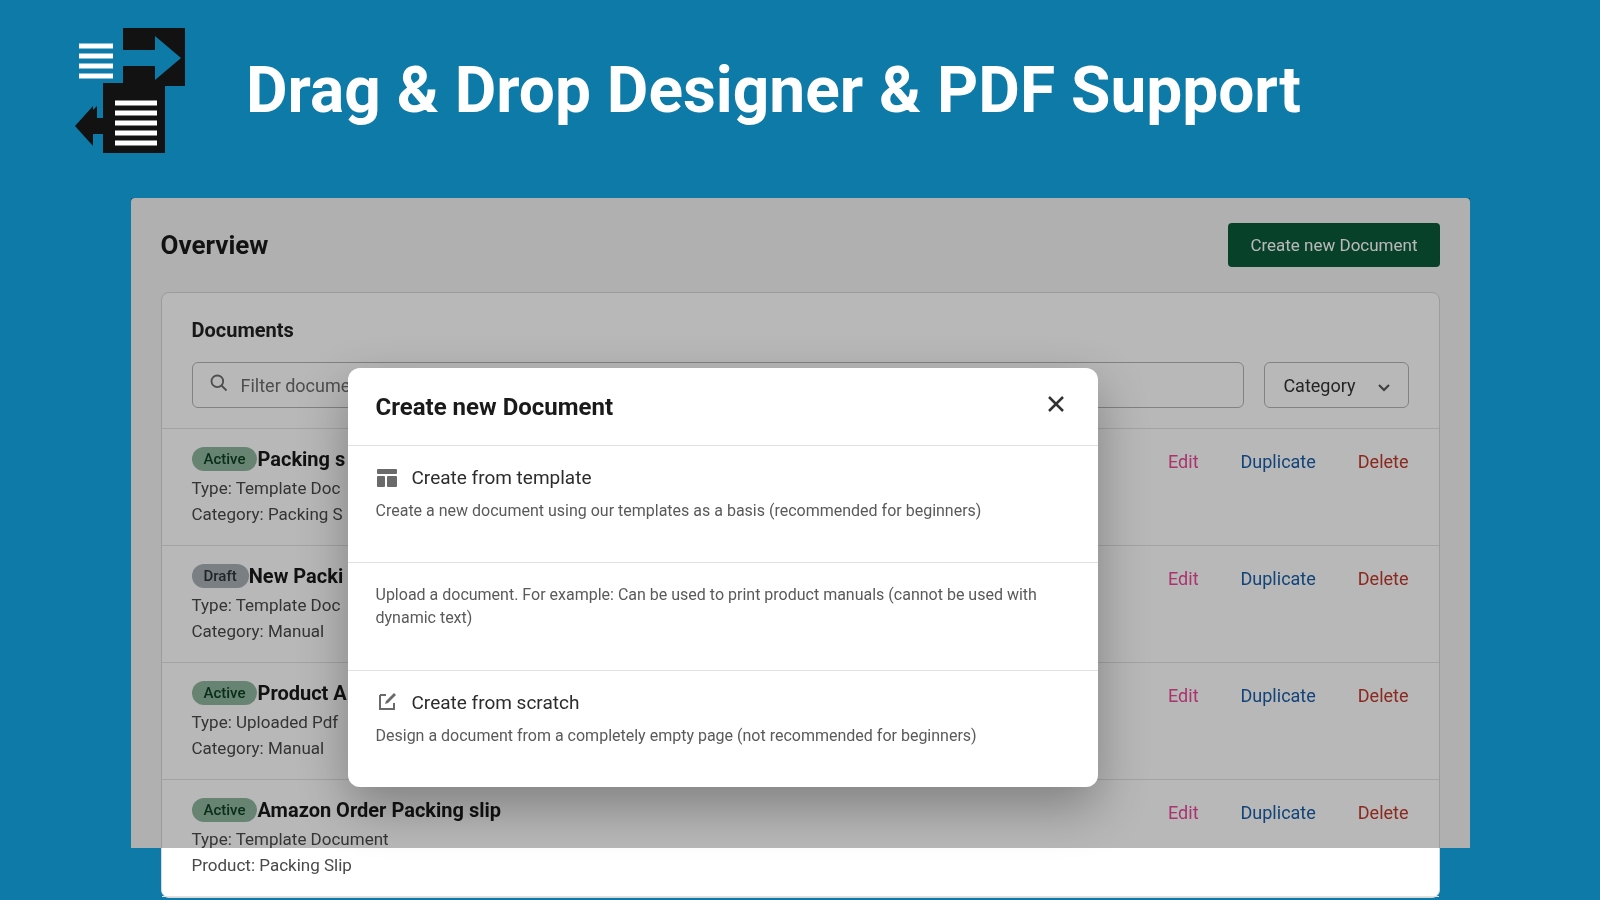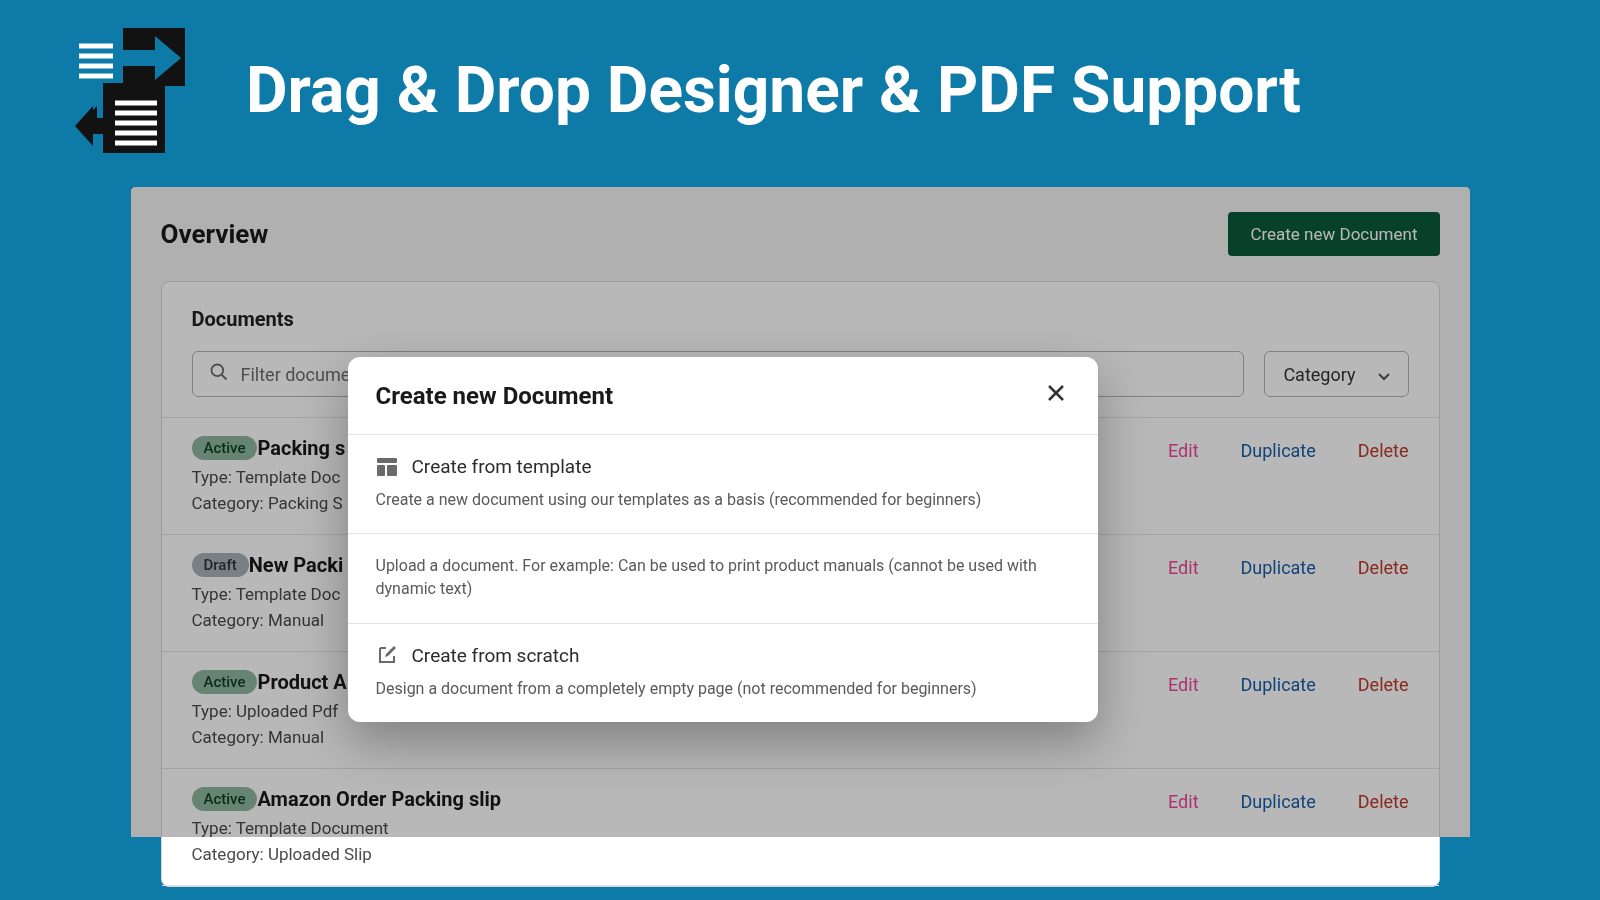--- a/index.html
+++ b/index.html
@@ -1,21 +1,21 @@
 <!DOCTYPE html>
 <html><head>
   <meta charset="utf-8">
   <style>
     * { margin: 0; padding: 0; box-sizing: border-box; font-family: -apple-system, BlinkMacSystemFont, "Segoe UI", Roboto, "Helvetica Neue", Arial, sans-serif; }
     body { background: #0e7aa8; width: 1600px; height: 900px; overflow: hidden; }
     .hero { display: flex; align-items: center; gap: 56px; padding: 28px 75px 30px; }
     .hero-title { color: #fff; font-size: 64px; font-weight: 700; }
     .logo { width: 115px; height: 125px; position: relative; }
     .logo svg { width: 100%; height: 100%; }
-    .app-window { background: #f3f4f3; margin: 4px auto; width: 1339px; height: 650px; border-radius: 4px 4px 0 0; position: relative; }
+    .app-window { background: #f3f4f3; margin: 15px auto; width: 1339px; height: 650px; border-radius: 4px 4px 0 0; position: relative; }
     .overlay { position: absolute; inset: 0; background: rgba(0,0,0,0.28); z-index: 5; }
     .window-inner { position: relative; padding: 25px 30px; }
     .overview-header { display: flex; justify-content: space-between; align-items: center; margin-bottom: 25px; }
     .overview-title { font-size: 26px; font-weight: 700; color: #1a1a1a; }
     .btn-primary { background: #0c5a3a; color: #fff; border: none; padding: 12px 22px; font-size: 17px; border-radius: 4px; cursor: pointer; }
     .panel { background: #fff; border: 1px solid #d8d8d8; border-radius: 8px; padding: 25px 0 0; }
     .panel-title { font-size: 20px; font-weight: 700; color: #222; padding: 0 30px 20px; }
     .filter-row { display: flex; gap: 20px; padding: 0 30px 20px; }
     .filter-input { flex: 1; display: flex; align-items: center; gap: 12px; border: 1px solid #b5b5b5; border-radius: 6px; padding: 10px 16px; font-size: 18px; color: #6d6d6d; background: #fff; }
     .filter-dropdown { display: flex; align-items: center; gap: 22px; border: 1px solid #b5b5b5; border-radius: 6px; padding: 10px 18px; font-size: 18px; color: #333; background: #fff; cursor: pointer; }
@@ -31,21 +31,21 @@
     .doc-actions { display: flex; gap: 42px; font-size: 18px; padding-top: 4px; }
     .action-edit { color: #ec4899; cursor: pointer; }
     .action-dup { color: #1a5ea8; cursor: pointer; }
     .action-del { color: #c0392b; cursor: pointer; }
     
     
     .modal { position: absolute; z-index: 10; background: #fff; border-radius: 12px; box-shadow: 0 20px 50px rgba(0,0,0,0.3); width: 750px; left: 217px; top: 170px; overflow: hidden; }
     .modal-header { display: flex; justify-content: space-between; align-items: center; padding: 22px 28px; border-bottom: 1px solid #e2e2e2; }
     .modal-title { font-size: 24px; font-weight: 700; color: #1a1a1a; }
     .modal-close { font-size: 22px; color: #444; cursor: pointer; background: none; border: none; padding: 4px; }
-    .modal-option { padding: 20px 28px 22px; border-bottom: 1px solid #e2e2e2; cursor: pointer; }
+    .modal-option { padding: 20px 28px 40px; border-bottom: 1px solid #e2e2e2; cursor: pointer; }
     .modal-option:last-child { border-bottom: none; }
     .option-head { display: flex; align-items: center; gap: 14px; margin-bottom: 10px; }
     .option-icon { width: 22px; height: 22px; display: flex; align-items: center; justify-content: center; }
     .option-title { font-size: 19px; color: #2c2c2c; }
     .option-desc { font-size: 16px; color: #5a5a5a; line-height: 1.45; }
     .search-icon-svg { width: 20px; height: 20px; stroke: #6d6d6d; fill: none; stroke-width: 2.2; }
     .caret { display: inline-block; }
   </style>
 </head>
 <body>
@@ -153,21 +153,21 @@
               <span class="action-del">Delete</span>
             </div>
           </div>
           <div class="doc-item">
             <div class="doc-left">
               <div class="doc-line1">
                 <span class="badge badge-active">Active</span>
                 <span class="doc-name">Amazon Order Packing slip</span>
               </div>
               <div class="doc-meta">Type: Template Document</div>
-              <div class="doc-meta">Category: Uploaded Slip</div>
+              <div class="doc-meta">Product: Packing Slip</div>
             </div>
             <div class="doc-actions">
               <span class="action-edit">Edit</span>
               <span class="action-dup">Duplicate</span>
               <span class="action-del">Delete</span>
             </div>
           </div>
         </div>
     </div>
   </div>

